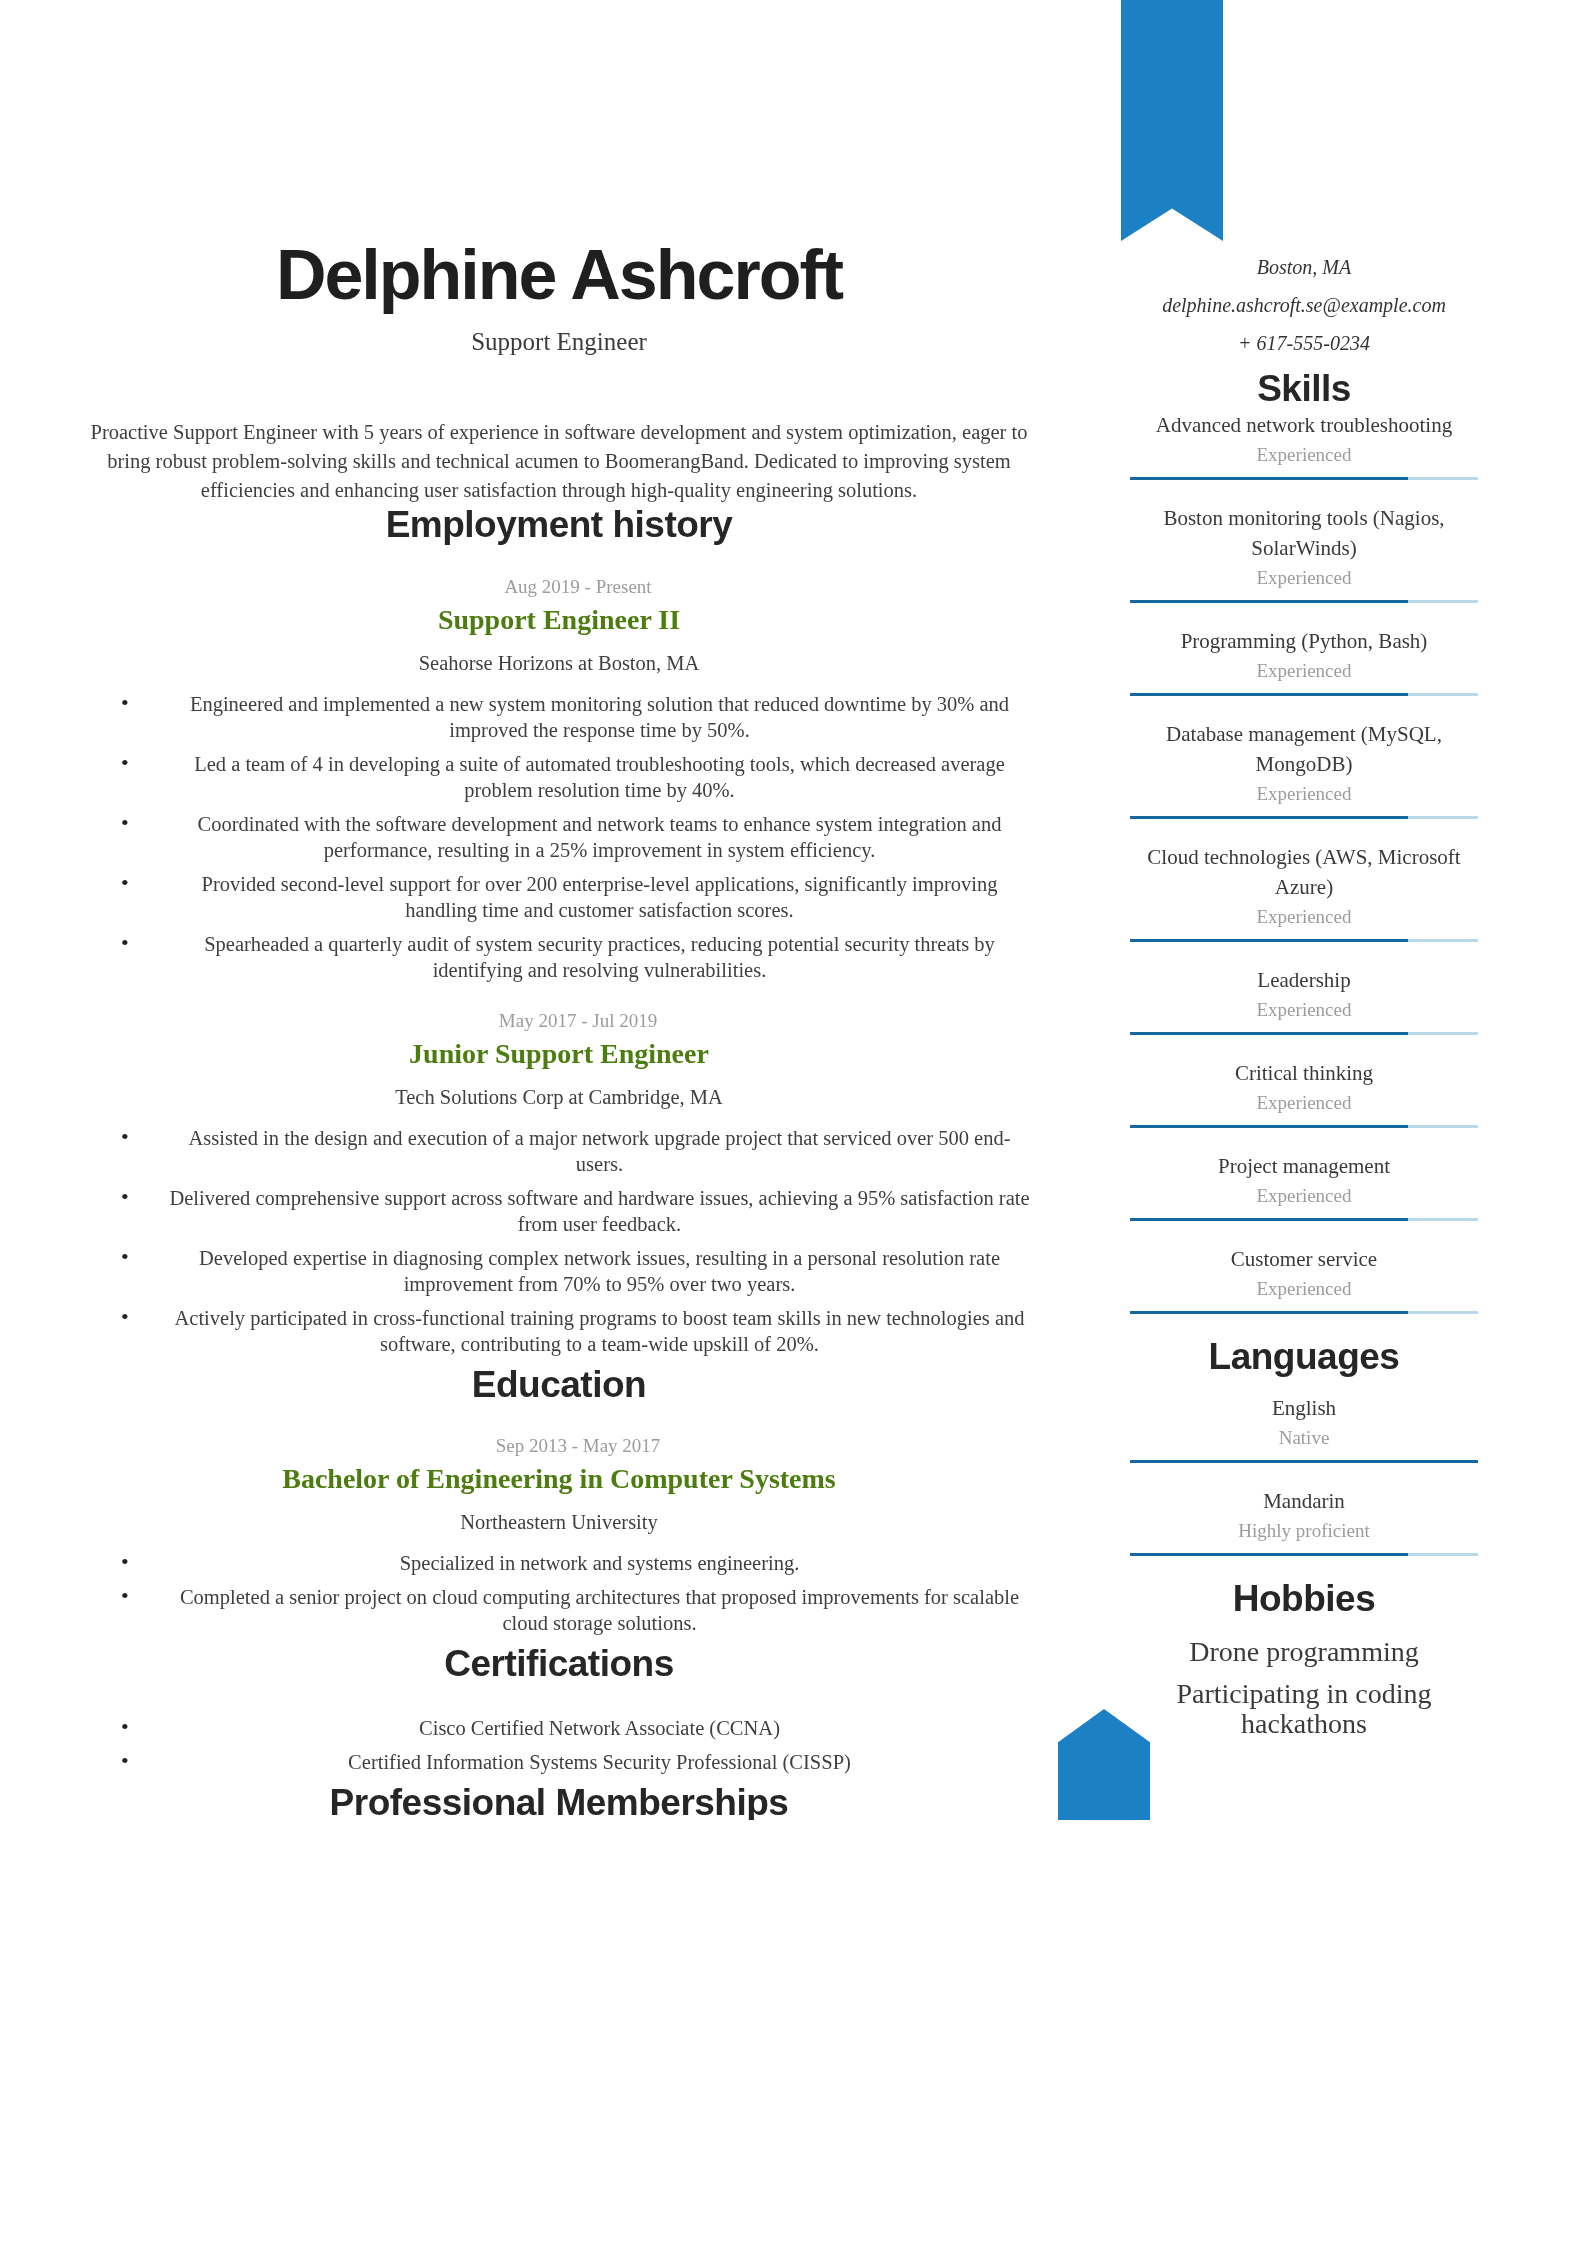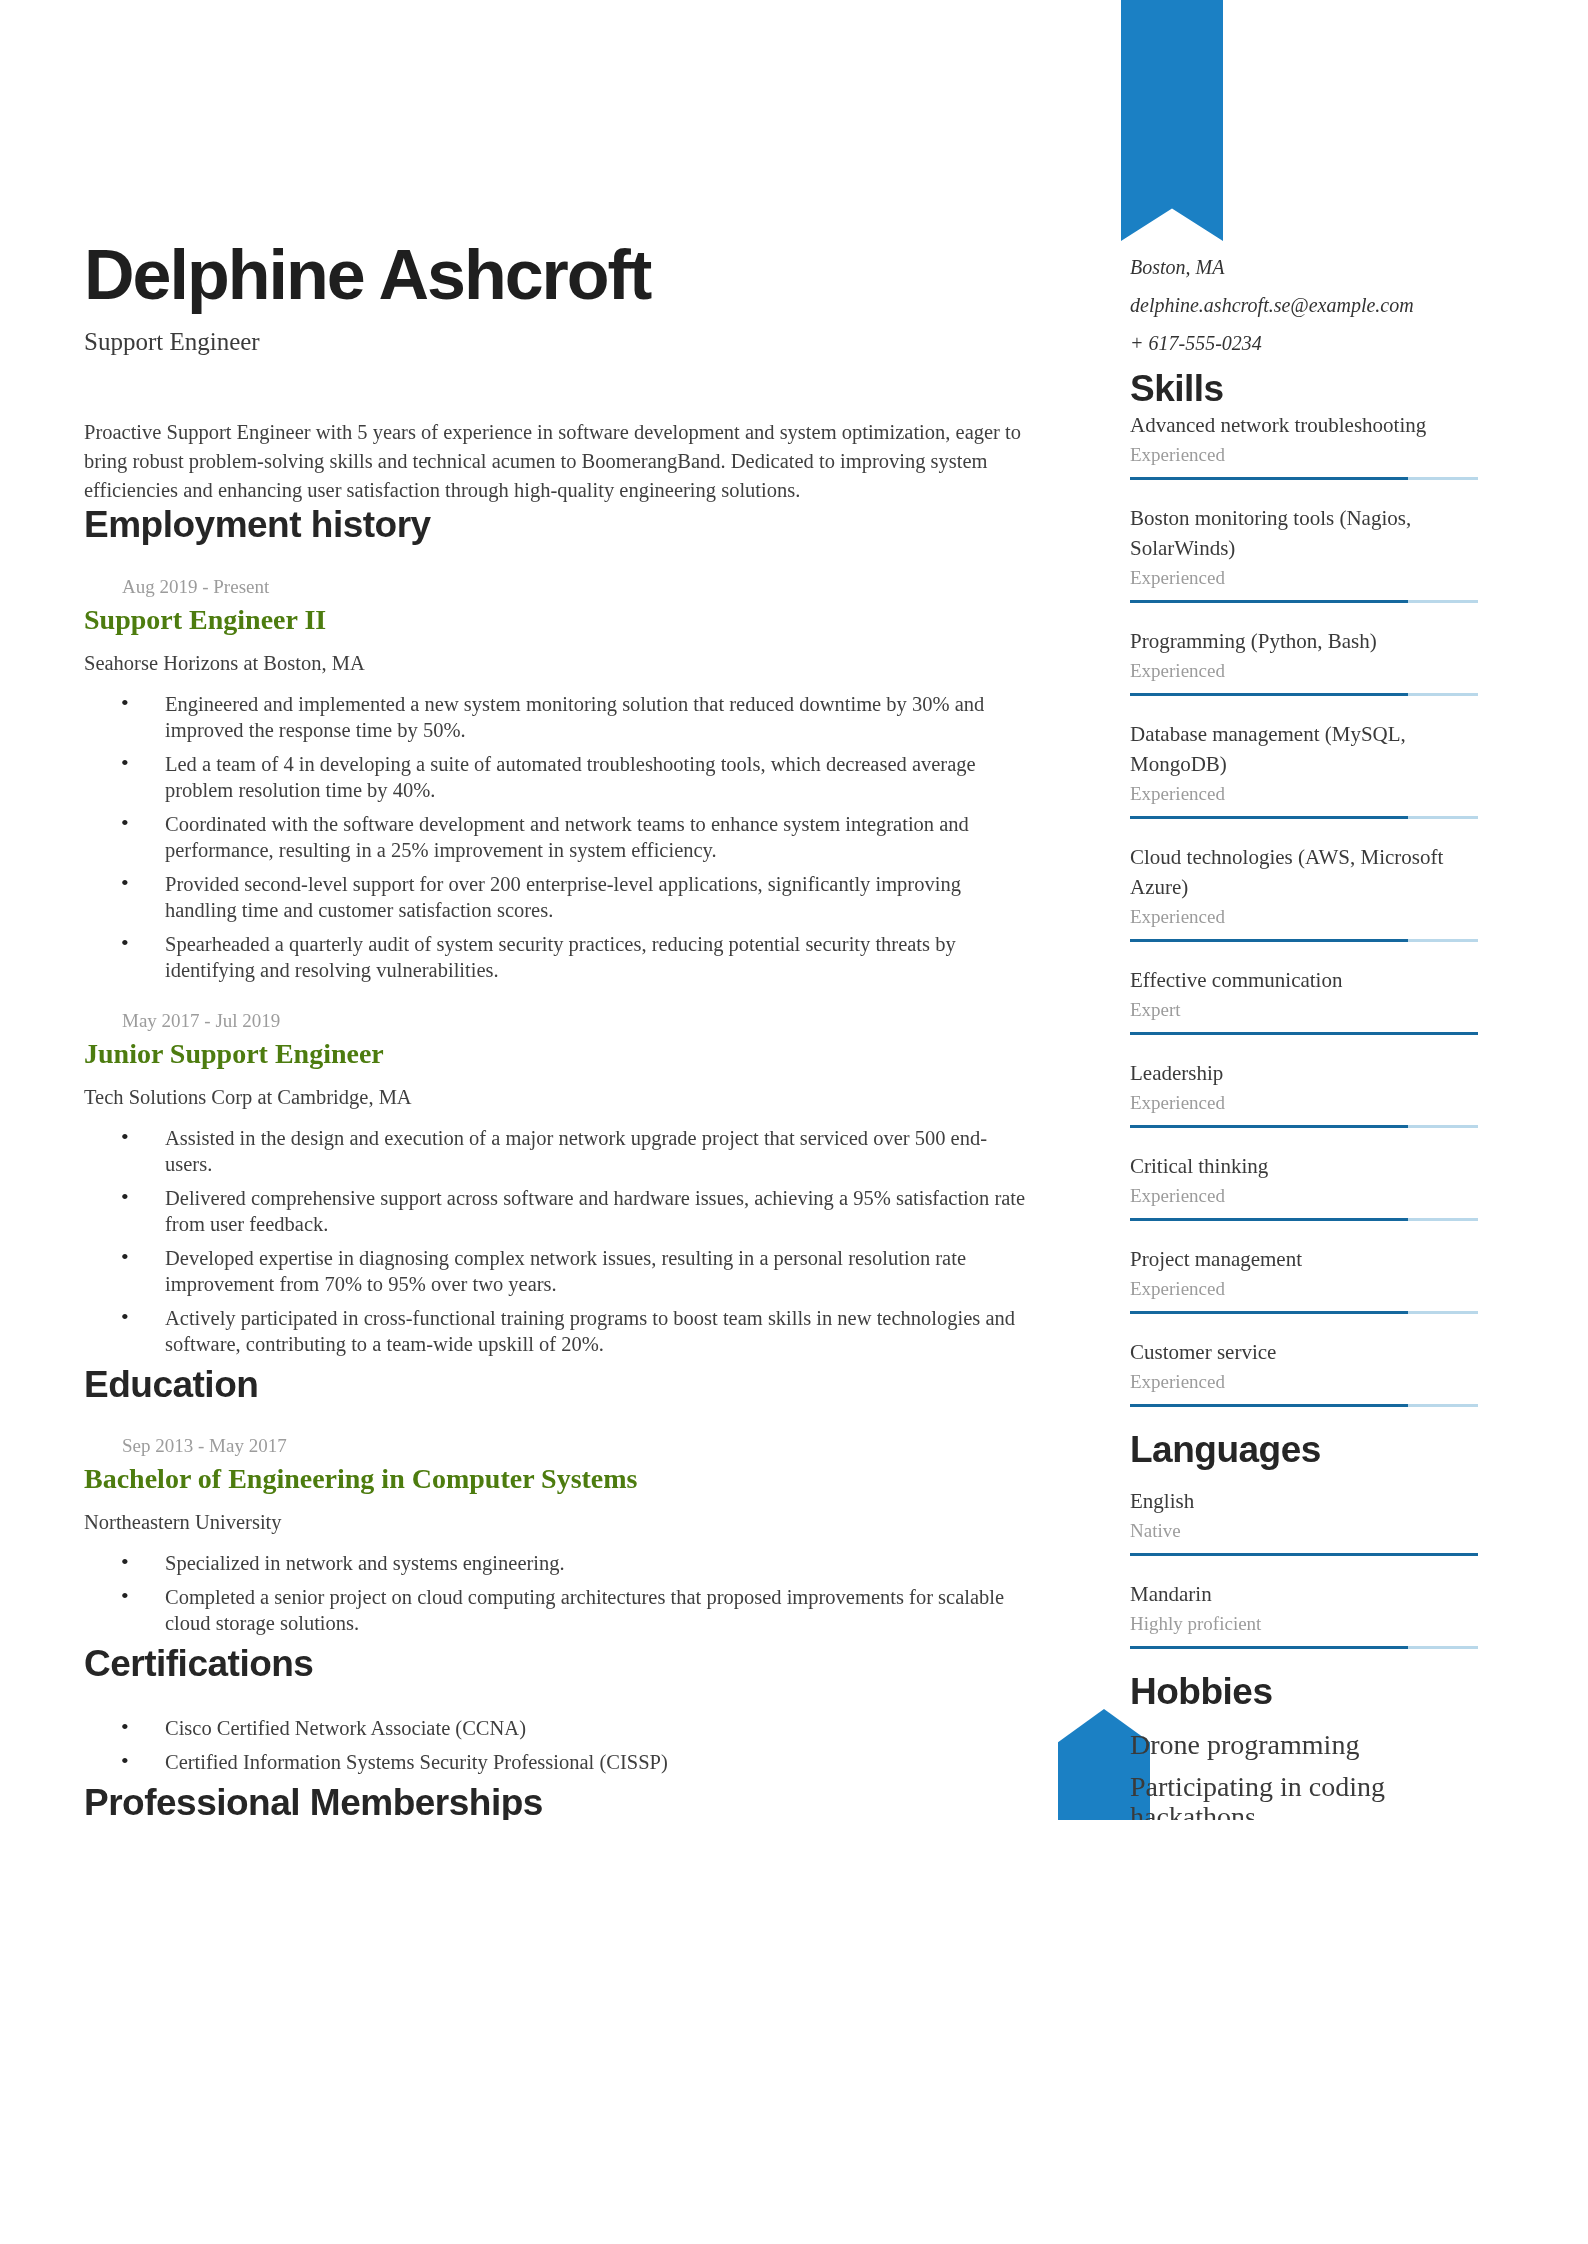--- a/index.html
+++ b/index.html
@@ -11,20 +11,21 @@
     --heading-text:#262626;
   }
   html,body{margin:0;padding:0;background:#ffffff;}
   .page{
     position:relative;
     width:1588px;height:1820px;
     background:#ffffff;
     font-family:"Liberation Serif", serif;
     color:var(--body-text);
     overflow:hidden;
+    text-align:center;
   }
   
   .ribbon{
     position:absolute;left:1121px;top:0;width:102px;height:241px;
     background:var(--accent);
     clip-path:polygon(0 0,100% 0,100% 100%,50% 86.5%,0 100%);
   }
   .bottom-shape{
     position:absolute;left:1058px;bottom:0;width:92px;height:111px;
     background:var(--accent);
@@ -197,27 +198,20 @@
         </div>
     </div>
     <div class="meter">
       <div class="meter-name">Cloud technologies (AWS, Microsoft Azure)</div>
       <div class="meter-level">Experienced</div>
       <div class="meter-bar">
           <div class="meter-fill" style="width: 80%;"></div>
         </div>
     </div>
     <div class="meter">
-      <div class="meter-name">Effective communication</div>
-      <div class="meter-level">Expert</div>
-      <div class="meter-bar">
-          <div class="meter-fill" style="width: 100%;"></div>
-        </div>
-    </div>
-    <div class="meter">
       <div class="meter-name">Leadership</div>
       <div class="meter-level">Experienced</div>
       <div class="meter-bar">
           <div class="meter-fill" style="width: 80%;"></div>
         </div>
     </div>
     <div class="meter">
       <div class="meter-name">Critical thinking</div>
       <div class="meter-level">Experienced</div>
       <div class="meter-bar">

